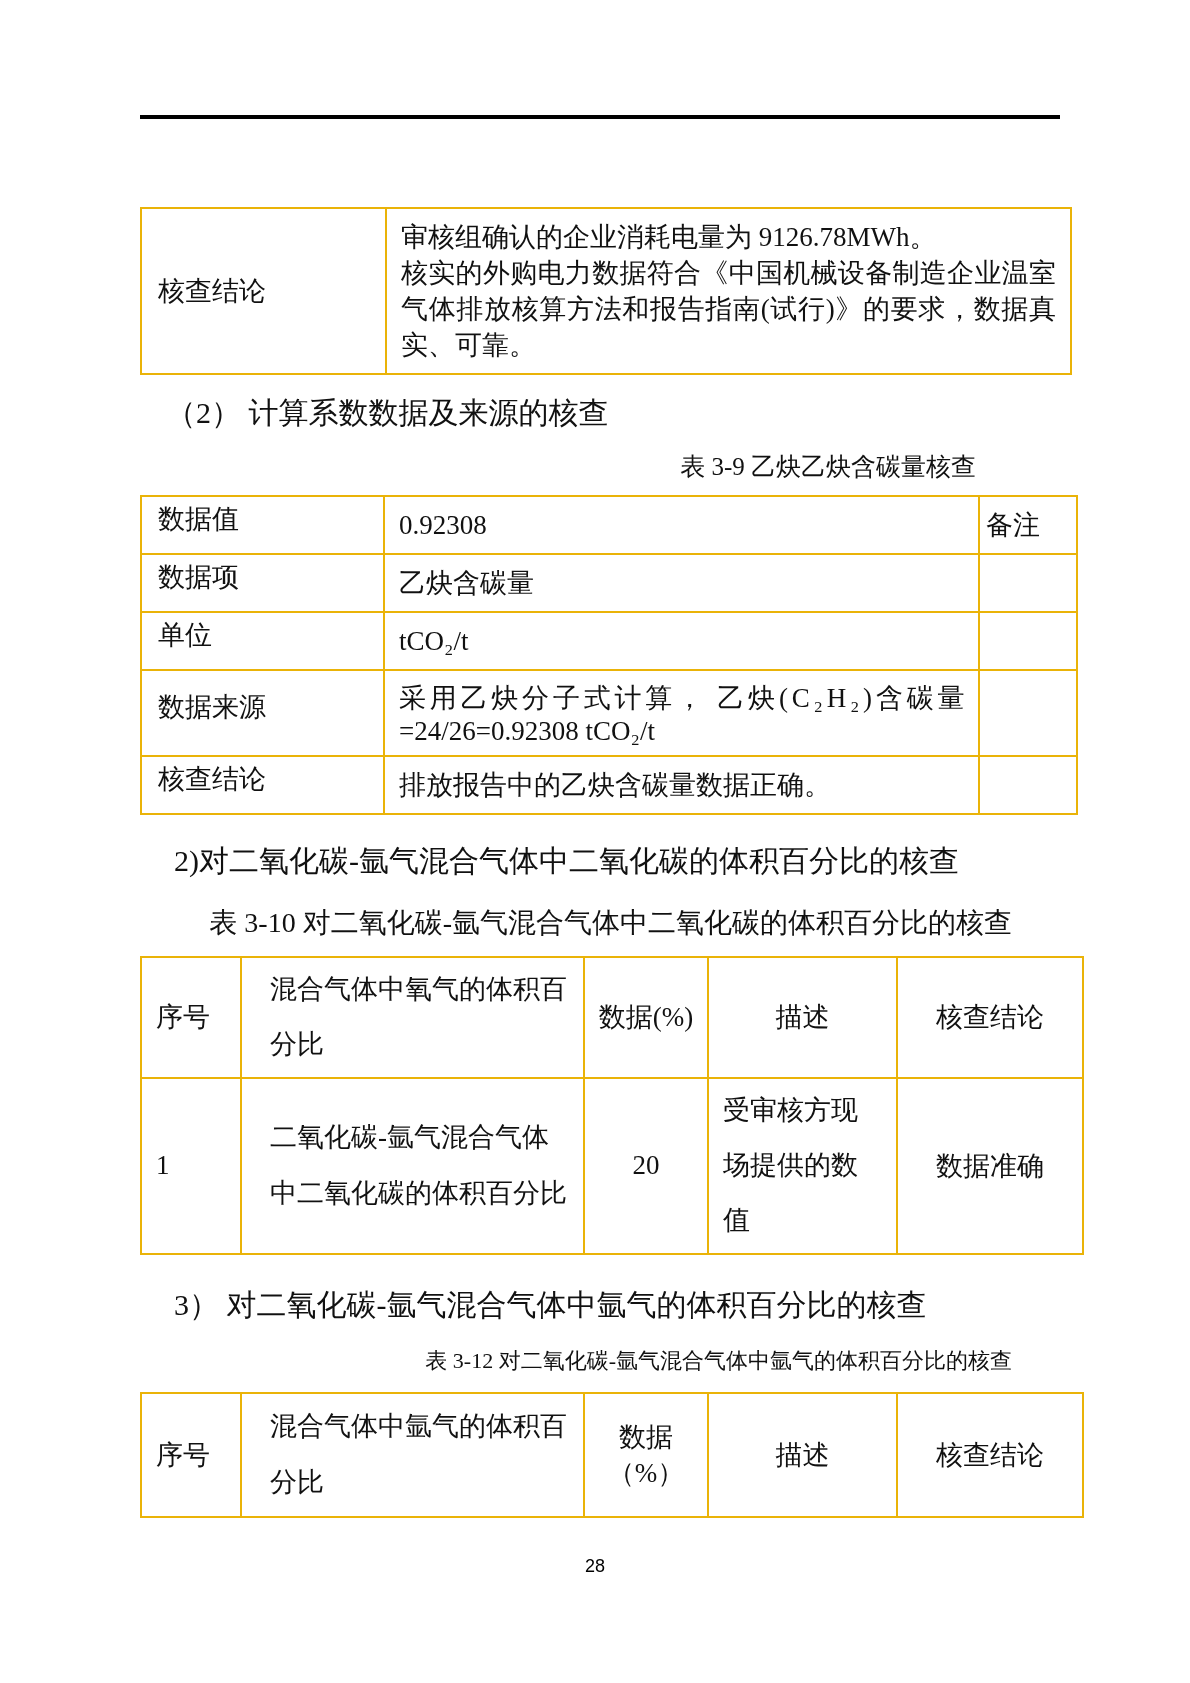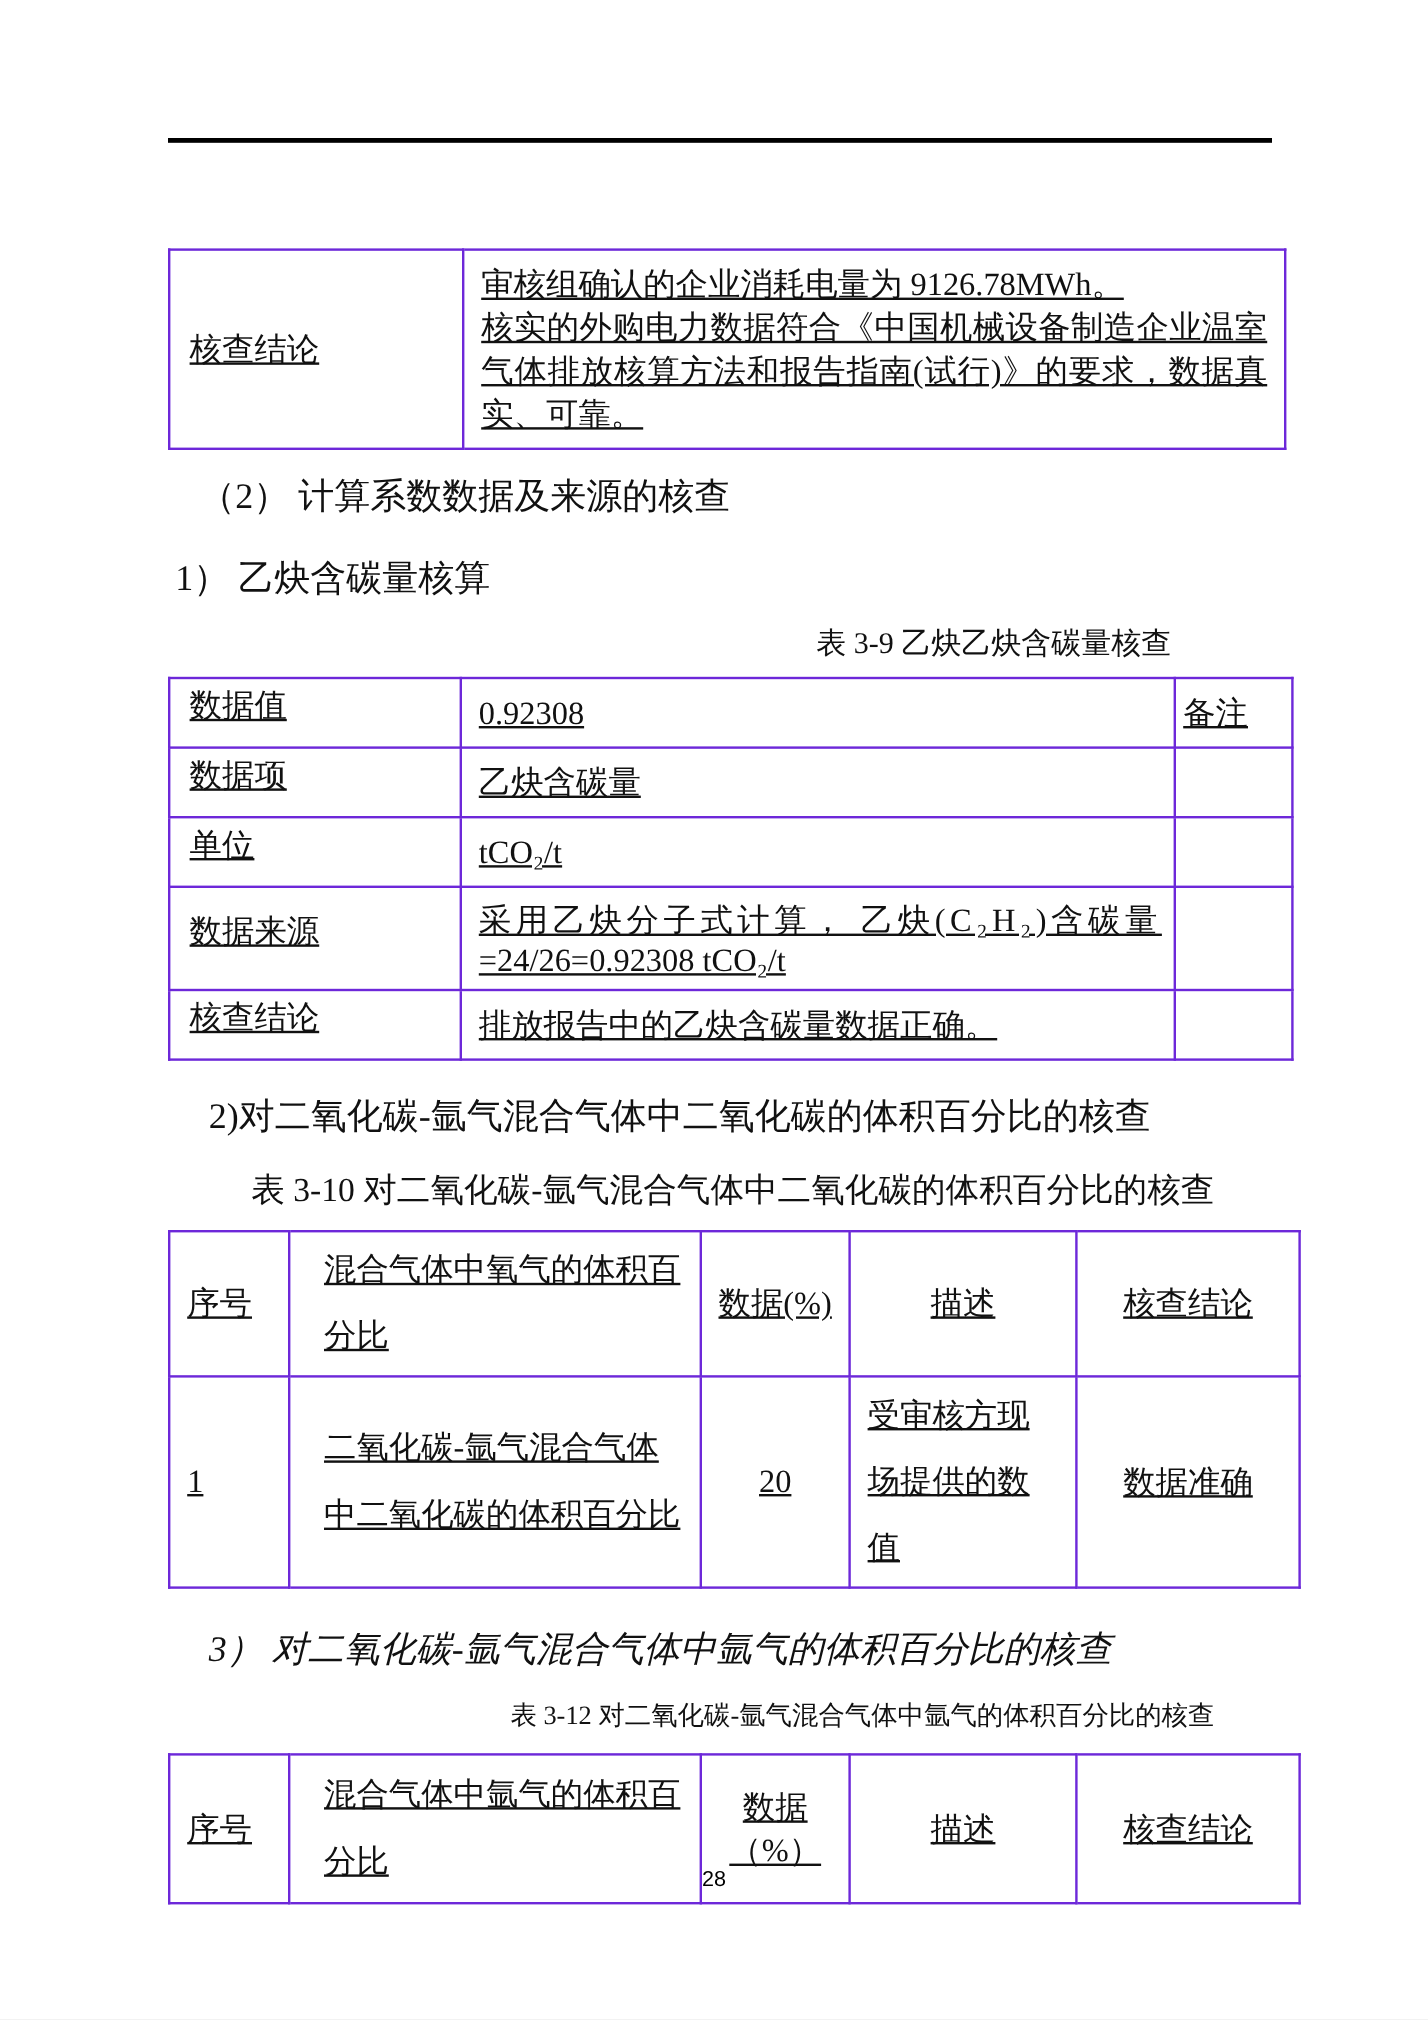--- a/index.html
+++ b/index.html
@@ -11,37 +11,37 @@
     font-family:"Liberation Serif","DejaVu Serif",serif;
     color:#111;
     overflow:hidden;
   }
   .header-rule{
     margin:115px 0 0 140px;
     width:920px;height:4px;
     background:#000;
   }
   table{border-collapse:collapse;table-layout:fixed;}
-  td,th{border:2px solid #6d28d9;font-weight:normal;vertical-align:middle;text-decoration:underline;}
+  td,th{border:2px solid #eab308;font-weight:normal;vertical-align:middle;}
 
   
   .tableA{margin:88px 0 0 140px;width:872px;}
   .tableA .c1{width:217px;padding:6px 10px 6px 16px;font-size:27px;}
   .tableA .c2{width:655px;padding:10px 14px;font-size:27px;line-height:36px;}
   .tableA .c2 .para{text-align:justify;}
 
   
   .h-section{margin:18px 0 0 140px;font-size:30px;padding-left:26px;}
   .h-sub{margin:28px 0 0 140px;font-size:30px;padding-left:6px;}
   .cap{width:872px;margin-left:140px;text-align:right;}
   .cap39{margin-top:16px;font-size:25px;transform:translateX(-36px);}
   .cap310{margin-top:22px;font-size:28px;}
   .cap312{margin-top:20px;font-size:22px;}
   .h-2{margin:26px 0 0 140px;font-size:30px;padding-left:34px;}
-  .h-3{margin:30px 0 0 140px;font-size:30px;padding-left:34px;font-style:italic;}
+  .h-3{margin:30px 0 0 140px;font-size:30px;padding-left:34px;}
 
   
   .tableB{margin:12px 0 0 140px;width:872px;font-size:27px;}
   .tableB .c1{width:217px;padding:4px 8px 16px 16px;}
   .tableB .c2{width:571px;padding:4px 8px 4px 14px;}
   .tableB .c3{width:84px;padding:4px 6px;text-align:left;}
   .tableB tr.r1{height:42px;}
   .tableB tr.r2{height:42px;}
   .tableB tr.r3{height:46px;}
   .tableB tr.r4{height:86px;}
@@ -89,21 +89,20 @@
       <td class="c2">
         <div class="para">审核组确认的企业消耗电量为 9126.78MWh。</div>
         <div class="para">核实的外购电力数据符合《中国机械设备制造企业温室气体排放核算方法和报告指南(试行)》的要求，数据真实、可靠。</div>
       </td>
     </tr>
   </tbody>
     </table>
 
   <div class="h-section">（2） 计算系数数据及来源的核查</div>
 
-  <div class="h-sub">1） 乙炔含碳量核算</div>
 
   <div class="cap cap39">表 3-9 乙炔乙炔含碳量核查</div>
 
   <table class="tableB">
     <tbody>
         <tr class="r1">
       <td class="c1">数据值</td>
       <td class="c2">0.92308</td>
       <td class="c3">备注</td>
     </tr>

